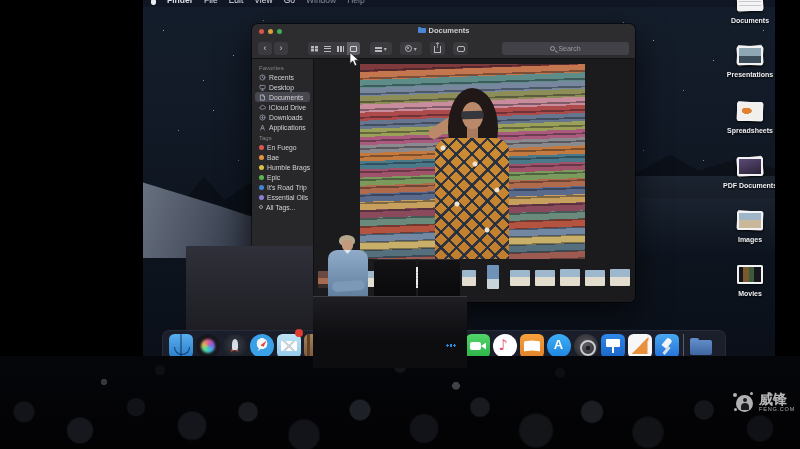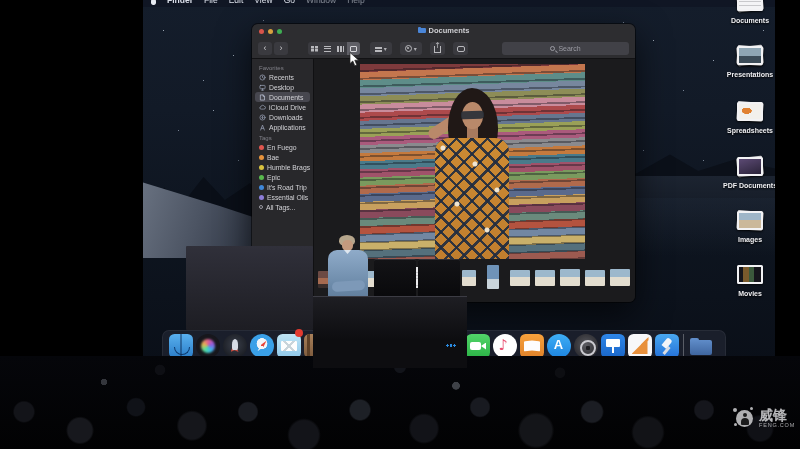--- a/index.html
+++ b/index.html
@@ -254,21 +254,21 @@
       radial-gradient(circle 17px at 74% 60%,#1b1d23 0 60%,transparent 70%),
       radial-gradient(circle 24px at 81% 82%,#121317 0 60%,transparent 70%),
       radial-gradient(circle 15px at 88% 58%,#15161c 0 60%,transparent 70%),
       radial-gradient(circle 20px at 95% 78%,#101116 0 60%,transparent 70%),
       radial-gradient(circle 8px at 20% 15%,#0e0f14 0 60%,transparent 70%),
       radial-gradient(circle 9px at 50% 12%,#12141a 0 60%,transparent 70%),
       radial-gradient(circle 8px at 70% 18%,#0d0e12 0 60%,transparent 70%),
       linear-gradient(180deg,#05060a,#020203);}
 
   
-  #watermark{left:733px;top:392px;width:66px;height:52px;display:flex;align-items:center;gap:4px;opacity:.8;}
+  #watermark{left:733px;top:392px;width:66px;height:52px;display:flex;align-items:flex-start;gap:4px;opacity:.8;}
   .wm-logo{position:relative;width:22px;height:22px;flex:0 0 auto;}
   .wm-c{position:absolute;left:3px;top:3px;width:17px;height:17px;border-radius:50%;background:#dcdcde;}
   .wm-p-h{position:absolute;left:10px;top:6px;width:4px;height:4px;border-radius:50%;background:#222;}
   .wm-p-b{position:absolute;left:8px;top:10.5px;width:8px;height:7px;border-radius:4px 4px 1px 1px;background:#222;}
   .wm-d1{position:absolute;left:0;top:1px;width:4px;height:4px;border-radius:50%;background:#dcdcde;}
   .wm-d2{position:absolute;left:1px;top:16px;width:3px;height:3px;border-radius:50%;background:#dcdcde;}
   .wm-d3{position:absolute;left:17px;top:0;width:3px;height:3px;border-radius:50%;background:#dcdcde;}
   .wm-text{display:flex;flex-direction:column;line-height:1;}
   .wm-cn{font-size:14px;font-weight:bold;color:#e4e4e6;}
   .wm-en{font-size:5.5px;letter-spacing:.8px;color:#cfcfd2;margin-top:1px;}

